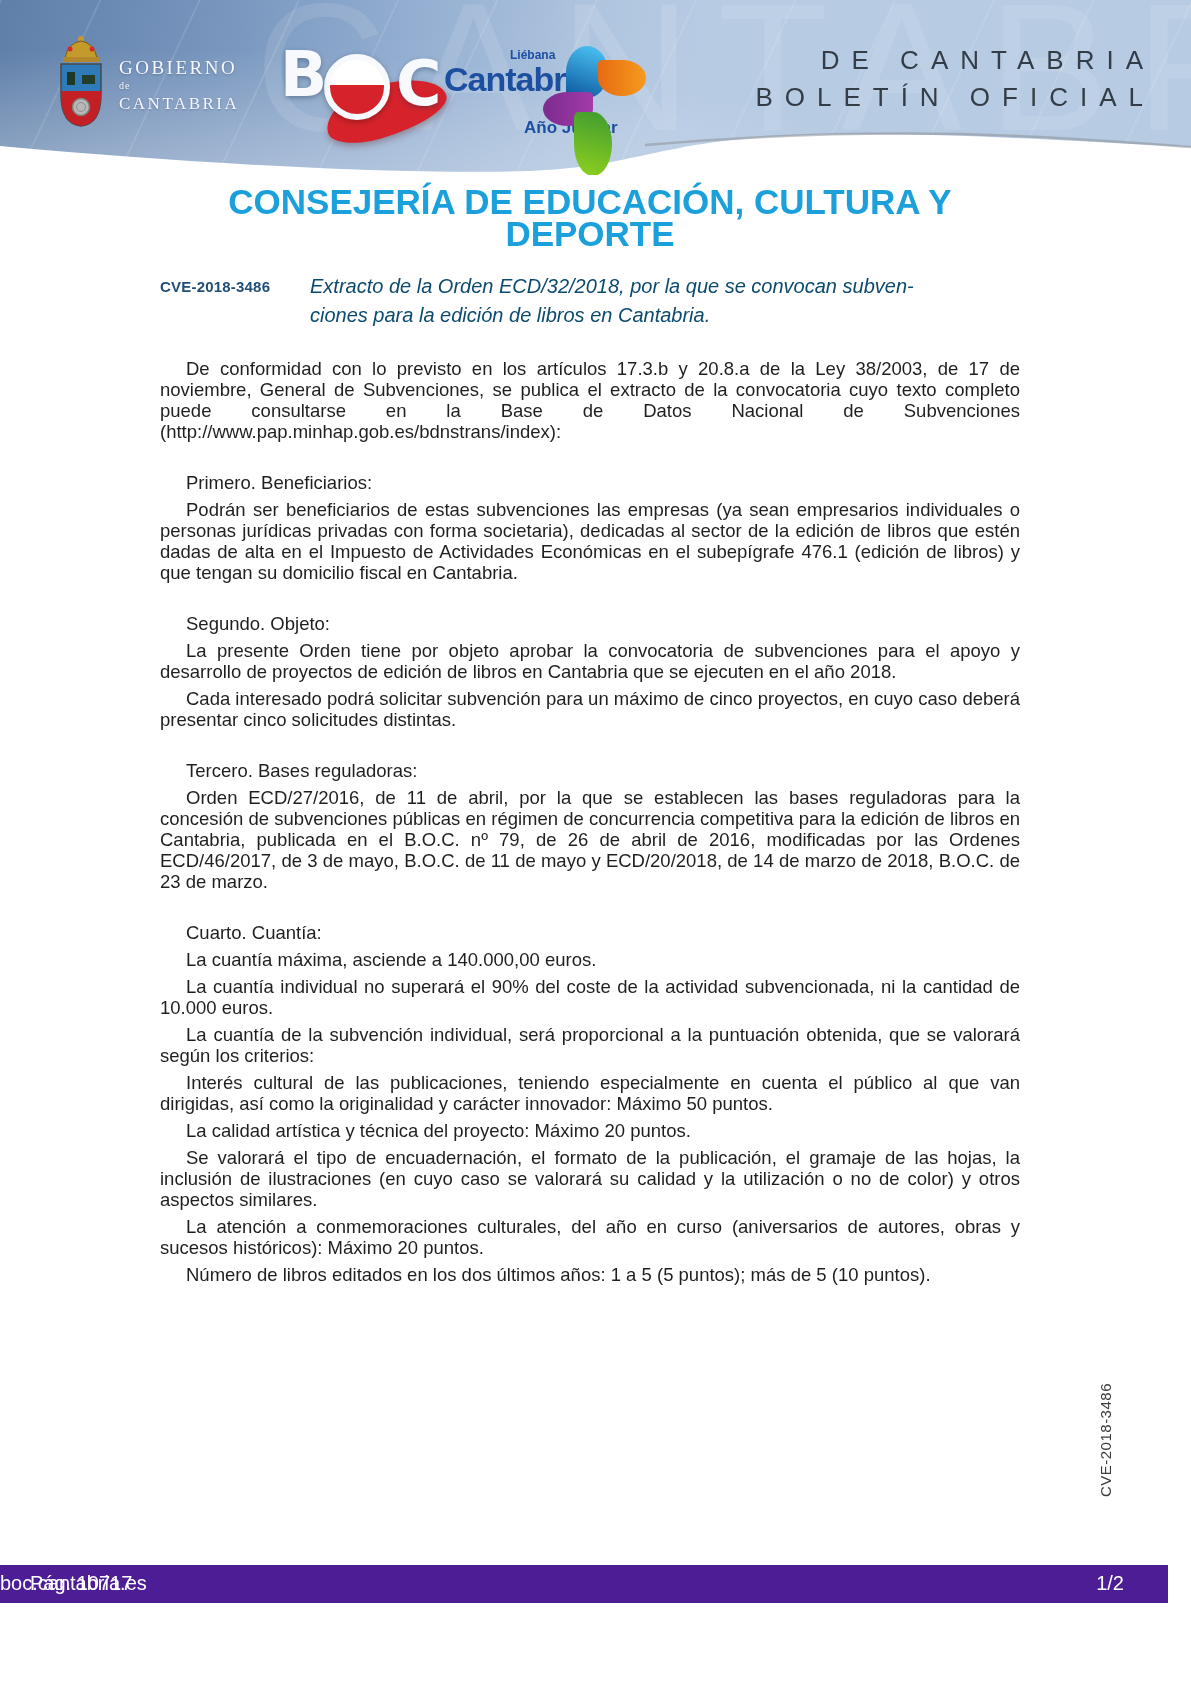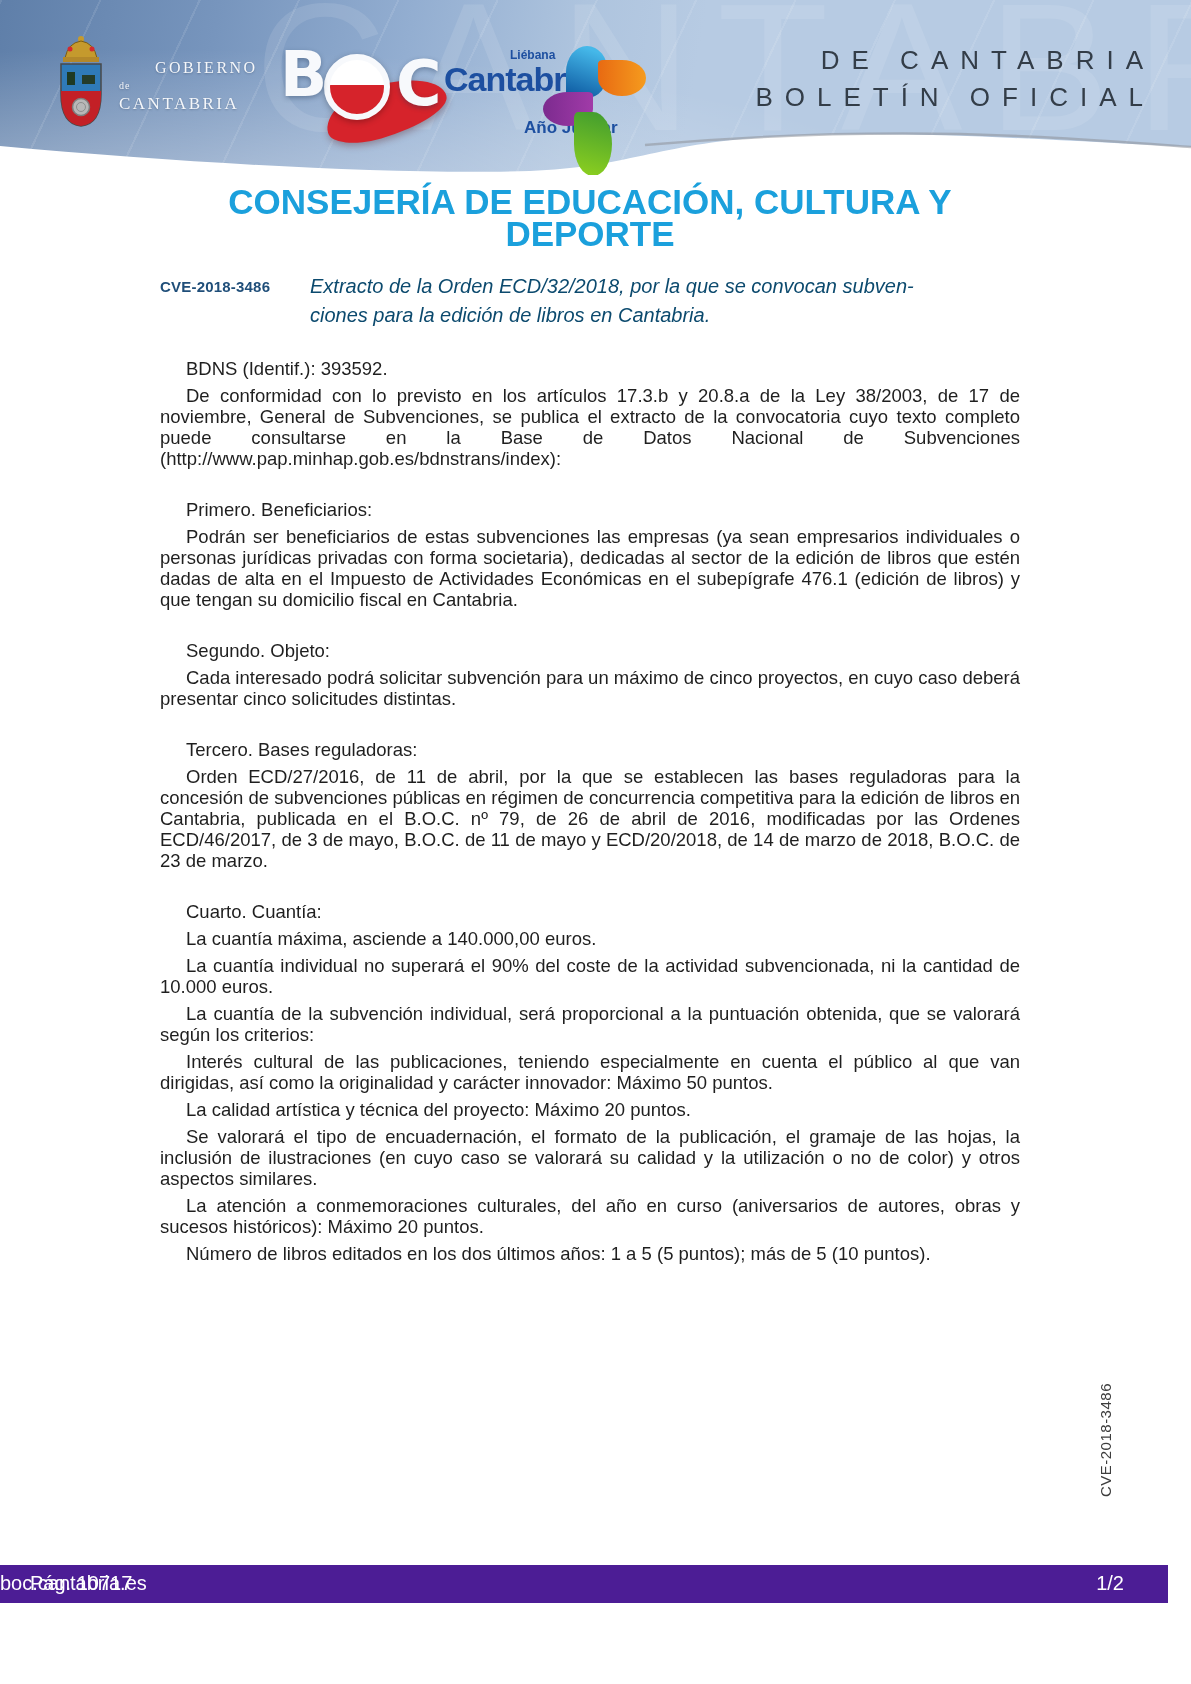--- a/index.html
+++ b/index.html
@@ -28,21 +28,21 @@
   }
   .swoosh{position:absolute;left:0;top:0;z-index:2;}
 
   
   .gobierno-logo{position:absolute;left:55px;top:32px;z-index:4;display:flex;}
   .gobierno-text{
     margin-left:12px;padding-top:26px;
     font-family:"Liberation Serif", serif;color:#f5f7fa;
     text-shadow:0 1px 2px rgba(40,60,90,.35);
   }
-  .gobierno-text .l1{font-size:16px;letter-spacing:2.5px;line-height:19px;margin-left:36px;}
+  .gobierno-text .l1{font-size:19px;letter-spacing:2.5px;line-height:19px;}
   .gobierno-text .l2{font-size:10px;letter-spacing:1px;line-height:17px;}
   .gobierno-text .l3{font-size:17px;letter-spacing:2.5px;line-height:19px;}
 
   
   .boc-logo{position:absolute;left:280px;top:44px;width:185px;height:100px;z-index:3;}
   .boc-letter{
     position:absolute;font-family:"DejaVu Sans", sans-serif;
     font-size:62px;font-weight:700;color:#f7f9fc;line-height:1;
     text-shadow:0 2px 5px rgba(30,50,80,.38);z-index:3;
   }
@@ -189,25 +189,25 @@
 
     <div class="cve-row">
       <div class="cve-label">CVE-2018-3486</div>
       <div class="extract">
         <div>Extracto de la Orden ECD/32/2018, por la que se convocan subven-</div>
         <div>ciones para la edición de libros en Cantabria.</div>
       </div>
     </div>
 
     <div class="document-body">
-        <p class="body-par">BDNS (Identif.): 393592.</p>
         <p class="body-par">De conformidad con lo previsto en los artículos 17.3.b y 20.8.a de la Ley 38/2003, de 17 de noviembre, General de Subvenciones, se publica el extracto de la convocatoria cuyo texto completo puede consultarse en la Base de Datos Nacional de Subvenciones (http://www.pap.minhap.gob.es/bdnstrans/index):</p>
         <p class="body-par spaced">Primero. Beneficiarios:</p>
         <p class="body-par">Podrán ser beneficiarios de estas subvenciones las empresas (ya sean empresarios individuales o personas jurídicas privadas con forma societaria), dedicadas al sector de la edición de libros que estén dadas de alta en el Impuesto de Actividades Económicas en el subepígrafe 476.1 (edición de libros) y que tengan su domicilio fiscal en Cantabria.</p>
         <p class="body-par spaced">Segundo. Objeto:</p>
+        <p class="body-par">La presente Orden tiene por objeto aprobar la convocatoria de subvenciones para el apoyo y desarrollo de proyectos de edición de libros en Cantabria que se ejecuten en el año 2018.</p>
         <p class="body-par">Cada interesado podrá solicitar subvención para un máximo de cinco proyectos, en cuyo caso deberá presentar cinco solicitudes distintas.</p>
         <p class="body-par spaced">Tercero. Bases reguladoras:</p>
         <p class="body-par">Orden ECD/27/2016, de 11 de abril, por la que se establecen las bases reguladoras para la concesión de subvenciones públicas en régimen de concurrencia competitiva para la edición de libros en Cantabria, publicada en el B.O.C. nº 79, de 26 de abril de 2016, modificadas por las Ordenes ECD/46/2017, de 3 de mayo, B.O.C. de 11 de mayo y ECD/20/2018, de 14 de marzo de 2018, B.O.C. de 23 de marzo.</p>
         <p class="body-par spaced">Cuarto. Cuantía:</p>
         <p class="body-par">La cuantía máxima, asciende a 140.000,00 euros.</p>
         <p class="body-par">La cuantía individual no superará el 90% del coste de la actividad subvencionada, ni la cantidad de 10.000 euros.</p>
         <p class="body-par">La cuantía de la subvención individual, será proporcional a la puntuación obtenida, que se valorará según los criterios:</p>
         <p class="body-par">Interés cultural de las publicaciones, teniendo especialmente en cuenta el público al que van dirigidas, así como la originalidad y carácter innovador: Máximo 50 puntos.</p>
         <p class="body-par">La calidad artística y técnica del proyecto: Máximo 20 puntos.</p>
         <p class="body-par">Se valorará el tipo de encuadernación, el formato de la publicación, el gramaje de las hojas, la inclusión de ilustraciones (en cuyo caso se valorará su calidad y la utilización o no de color) y otros aspectos similares.</p>

